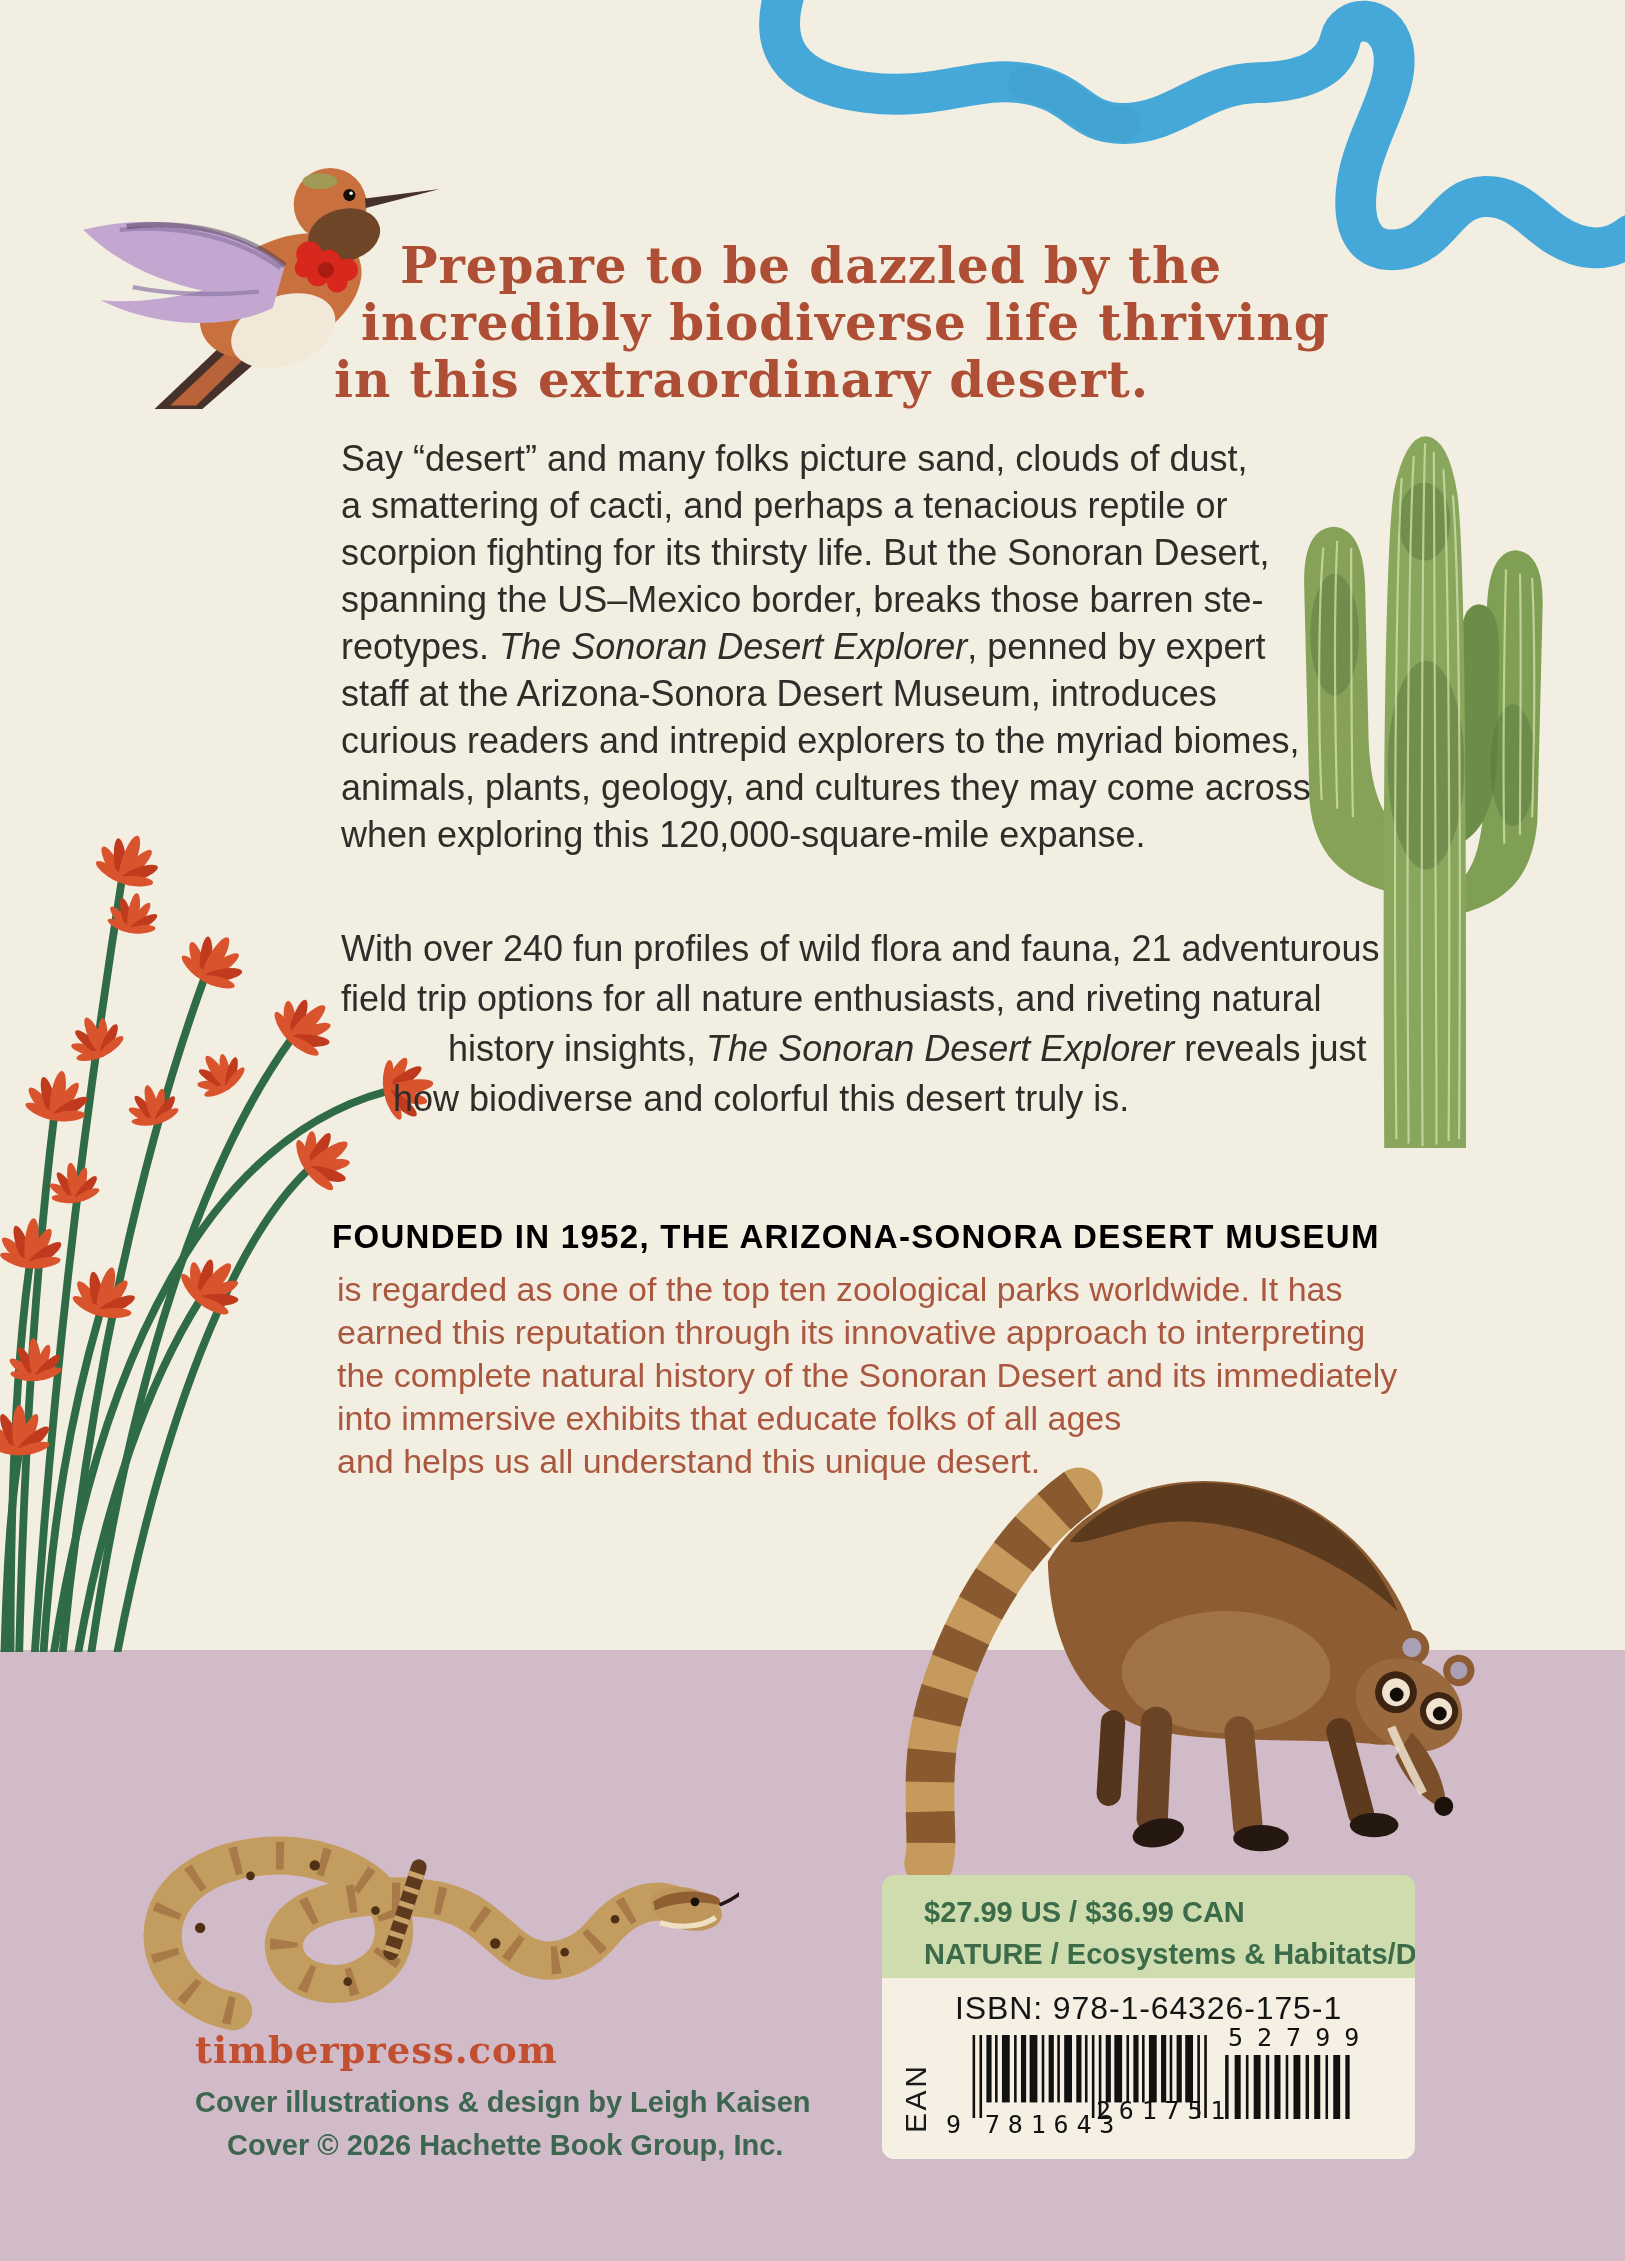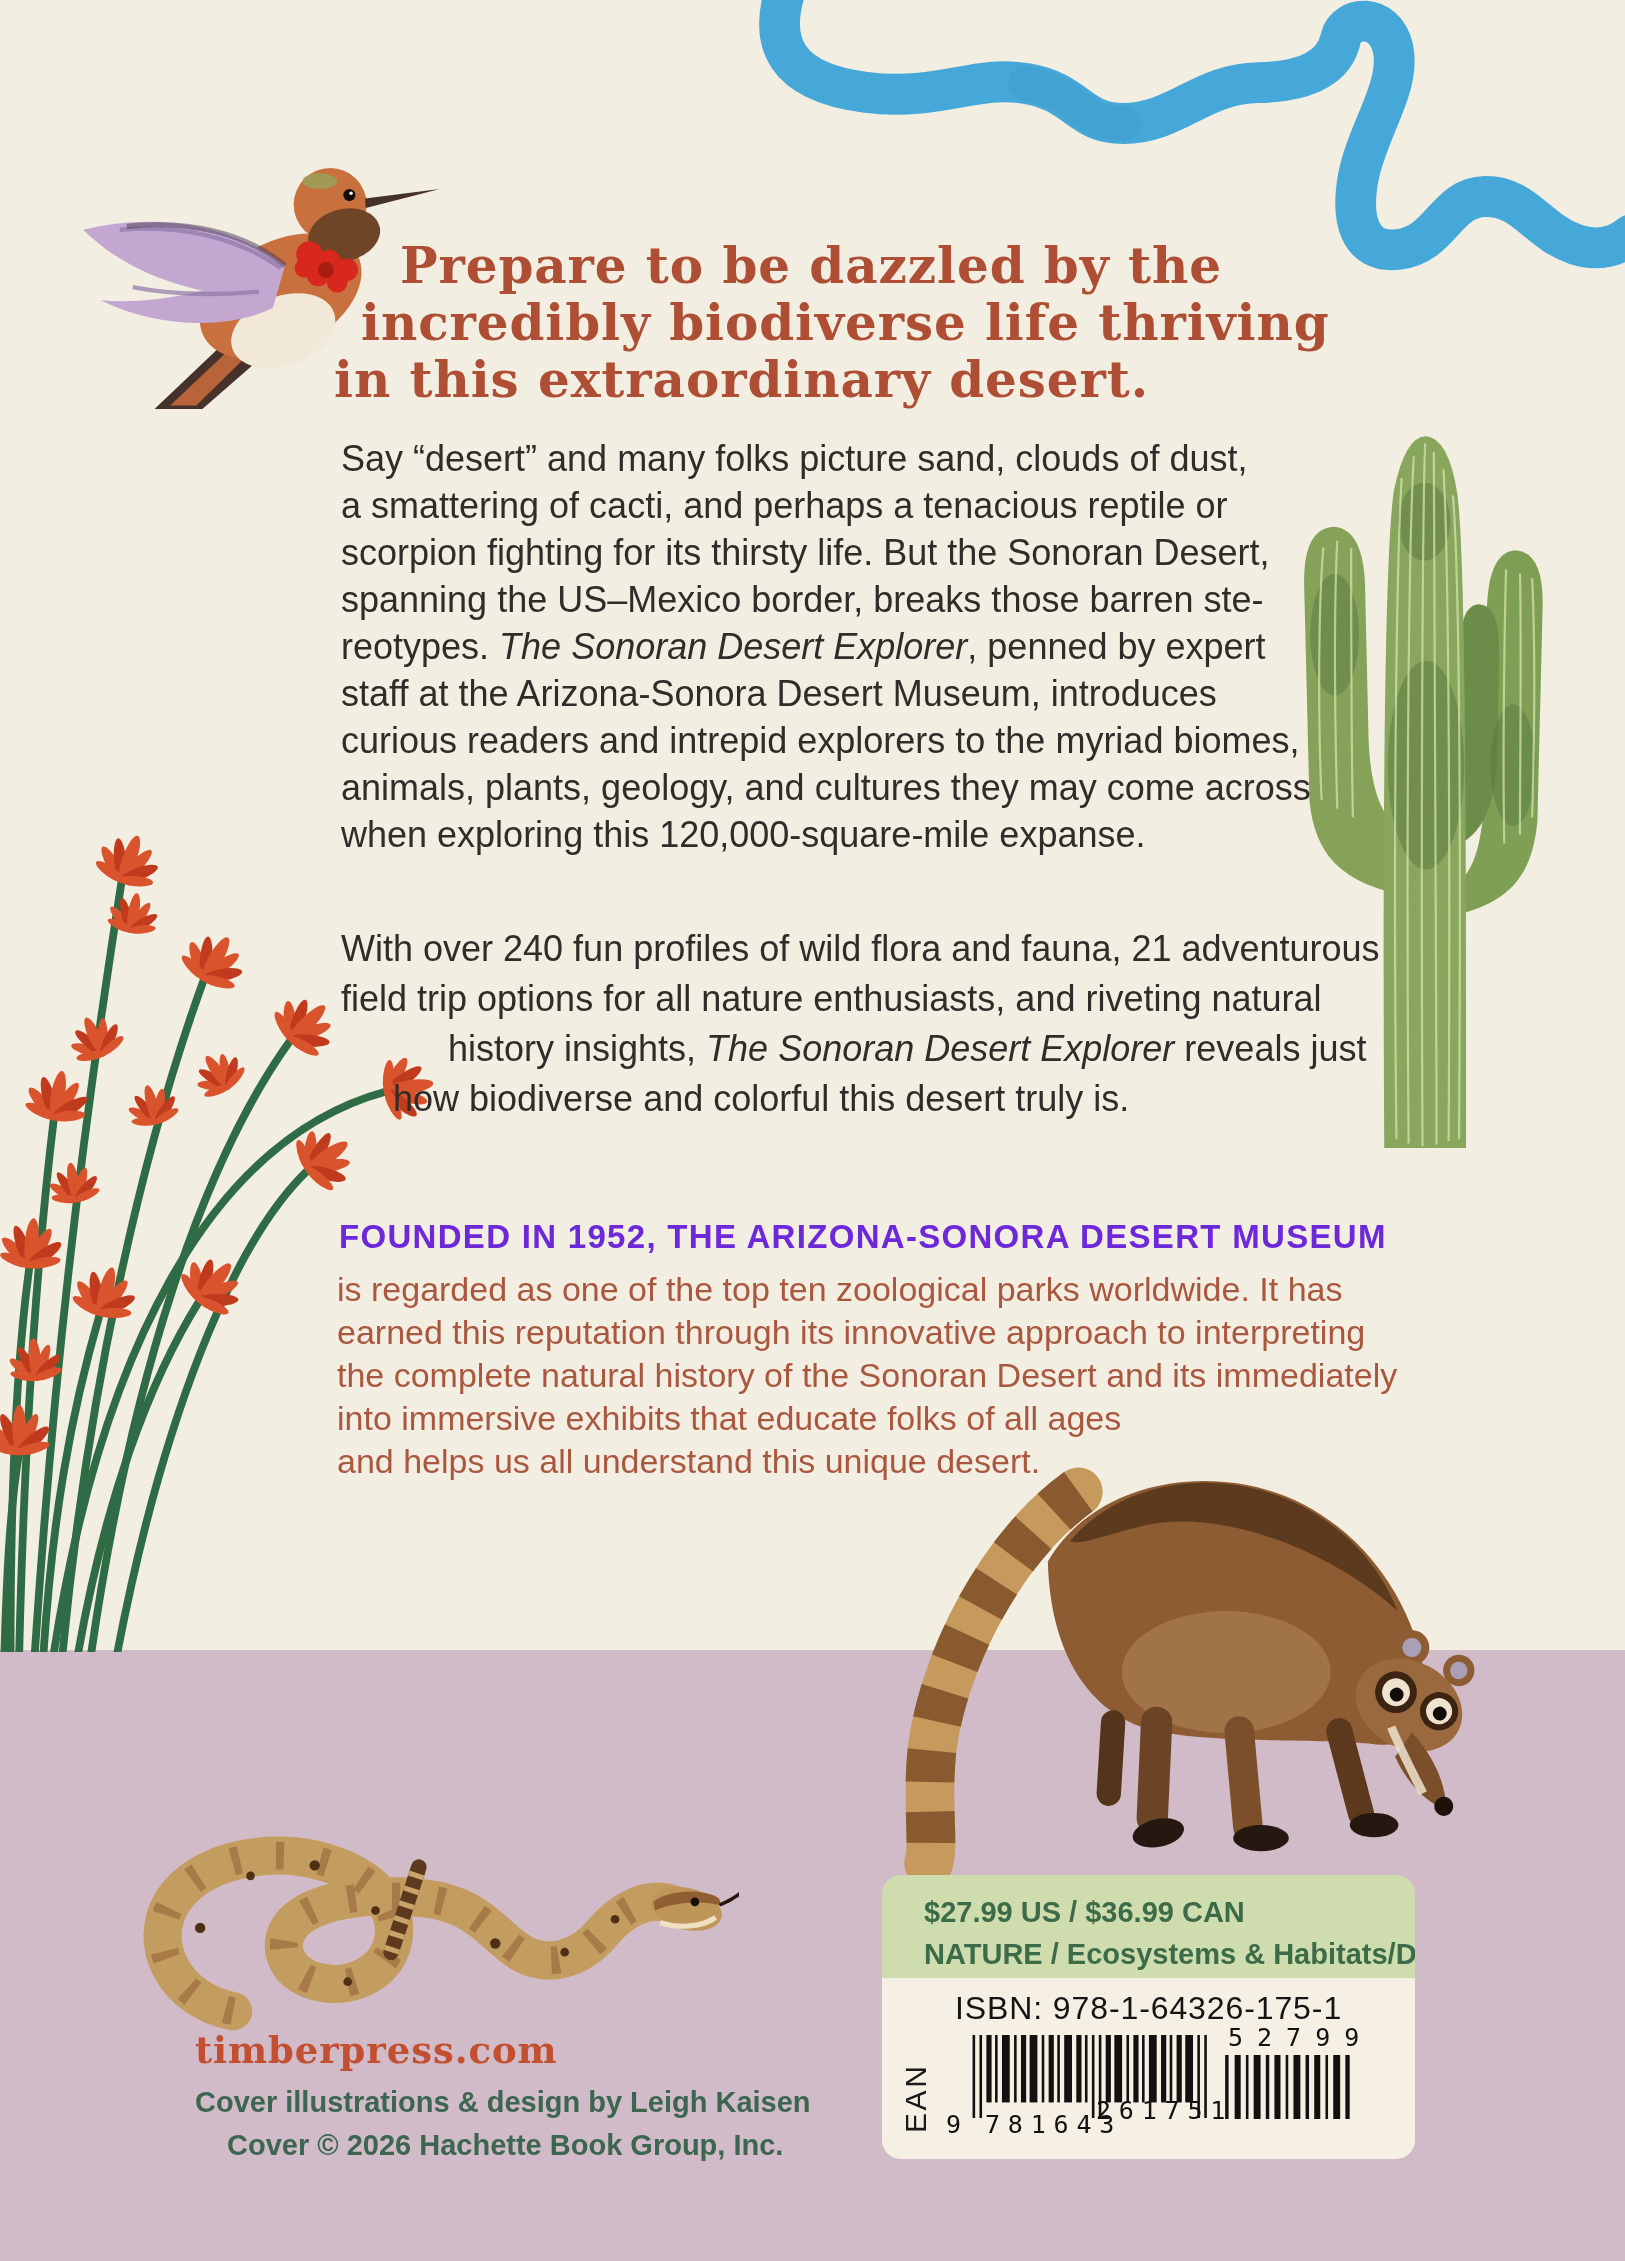--- a/index.html
+++ b/index.html
@@ -16,31 +16,31 @@
   .headline .line:nth-child(1){margin-left:78px;}
   .headline .line:nth-child(2){margin-left:39px;}
   .headline .line:nth-child(3){margin-left:12px;}
 
   
   .intro{left:341px;top:435px;color:#2f2d29;font-size:36px;line-height:47px;}
   
   .highlights{left:341px;top:924px;color:#2f2d29;font-size:36px;line-height:50px;}
 
   
-  .museum-head{left:339px;top:1218px;color:#6d28d9;font-size:33px;font-weight:bold;letter-spacing:1.3px;}
+  .museum-head{left:332px;top:1218px;color:#000000;font-size:33px;font-weight:bold;letter-spacing:1.3px;}
   .museum{left:337px;top:1268px;color:#aa5740;font-size:34px;line-height:43px;}
 
   
   .site{left:195px;top:2028px;color:#c14f30;font-family:"DejaVu Serif",serif;font-weight:bold;
         font-size:37px;letter-spacing:0.9px;}
   .credit1{left:195px;top:2086px;color:#3c6650;font-size:29px;font-weight:bold;}
   .credit2{left:195px;top:2129px;color:#3c6650;font-size:29px;font-weight:bold;margin-left:32px;}
 
   
-  .card{left:882px;top:1875px;width:533px;height:284px;border-radius:19px;overflow:hidden;}
+  .card{left:882px;top:1875px;width:533px;height:284px;border-radius:12px;overflow:hidden;}
   .card-green{position:absolute;left:0;top:0;width:100%;height:103px;background:#cedcae;}
   .price{position:absolute;left:42px;top:21px;color:#3c6b49;font-size:29px;font-weight:bold;}
   .category{position:absolute;left:42px;top:63px;color:#3c6b49;font-size:29px;font-weight:bold;}
   .card-white{position:absolute;left:0;top:103px;width:100%;height:231px;background:#f5f0e3;}
   .isbn{position:absolute;left:0;top:12px;width:100%;text-align:center;color:#141414;
         font-size:32px;letter-spacing:0.9px;}
   .ean{position:absolute;left:17.4px;top:155px;color:#1a1a1a;font-size:30px;letter-spacing:2.6px;
        transform:rotate(-90deg);transform-origin:0 0;}
   .bars-main{position:absolute;left:90px;top:57px;}
   .bars-sup{position:absolute;left:343px;top:77px;}

